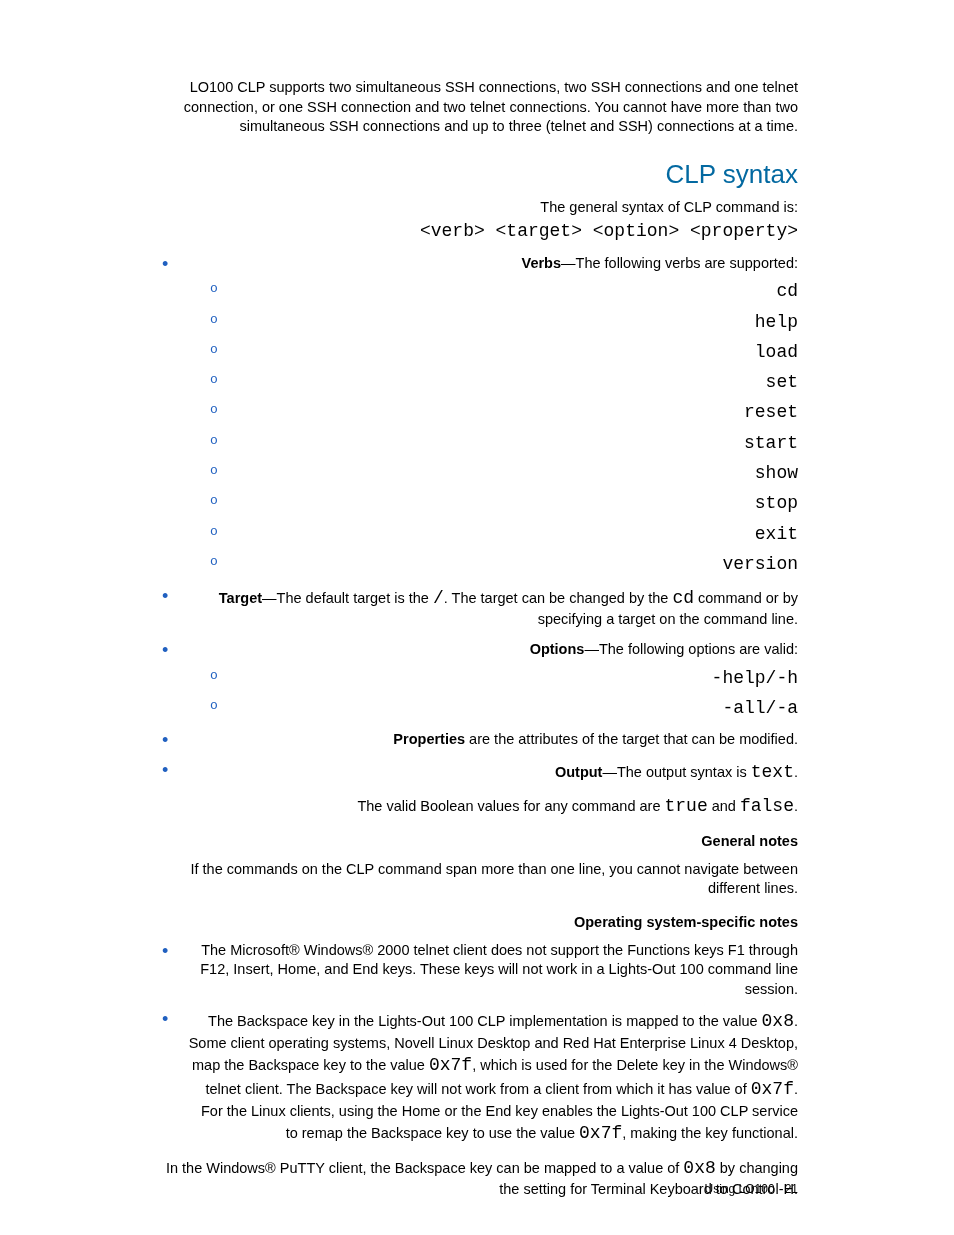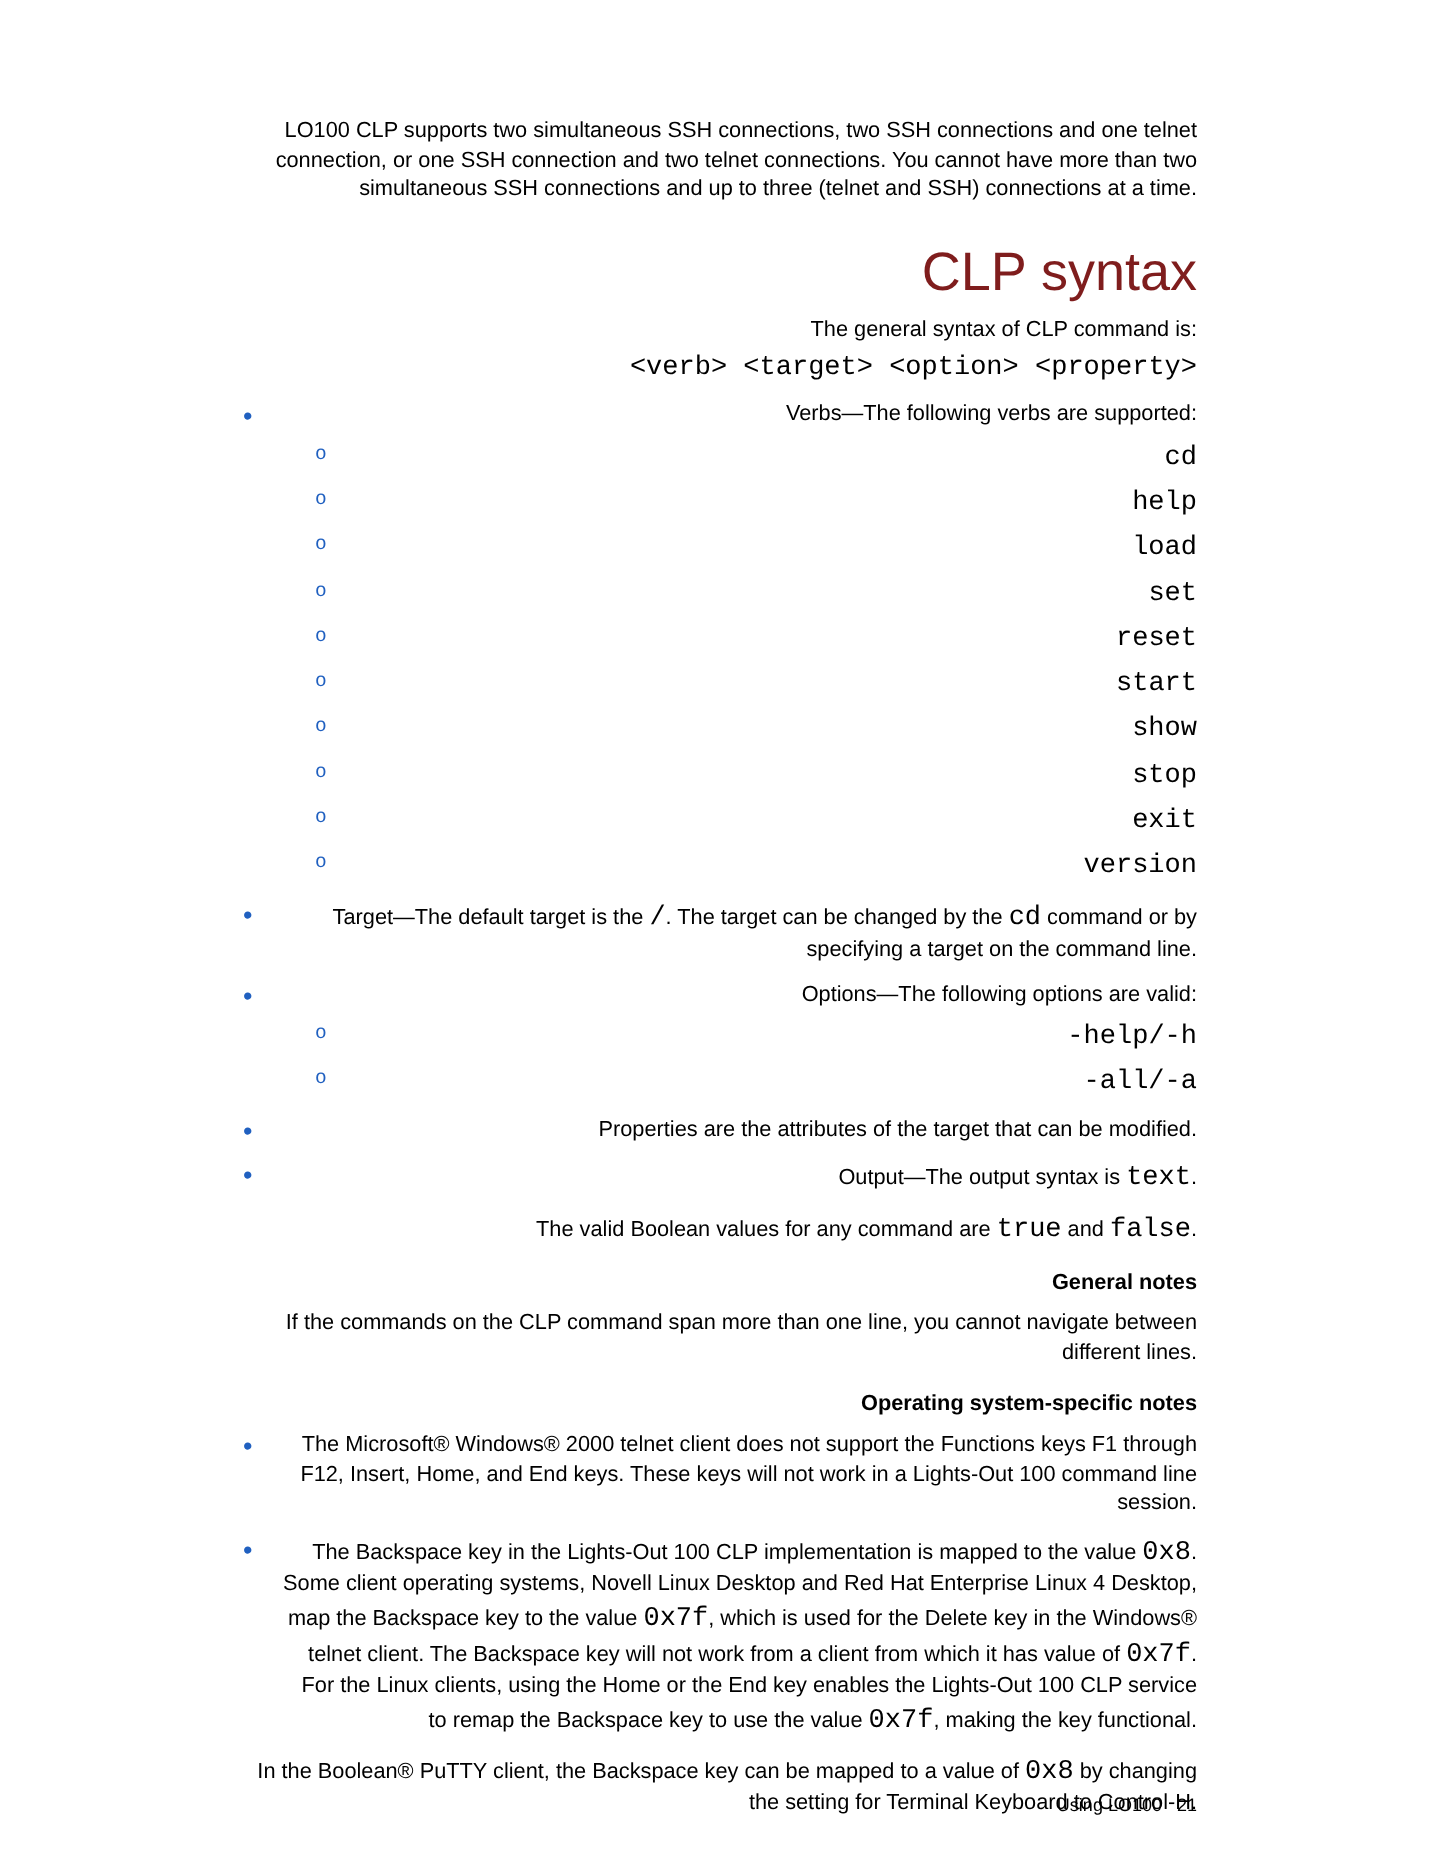--- a/index.html
+++ b/index.html
@@ -20,22 +20,22 @@
     position: relative;
     text-align: right;
   }
   .intro {
     margin-left: 70px;
     margin-bottom: 18px;
   }
   h1 {
     font-family: "Futura", "Trebuchet MS", Arial, sans-serif;
     font-weight: 400;
-    color: #7f1d1d;
-    font-size: 36px;
+    color: #0369a1;
+    font-size: 26px;
     margin: 20px 0 6px 0;
   }
   .indent {
     margin-left: 70px;
   }
   .code {
     font-family: "Courier New", monospace;
     font-size: 18px;
   }
   .syntax-line {
@@ -73,21 +73,21 @@
   }
   ul.circ > li::before {
     content: "o";
     color: #2060c0;
     font-family: "Courier New", monospace;
     font-size: 13px;
     position: absolute;
     left: 4px;
     top: 1px;
   }
-  .bold { font-weight: 400; margin-top: 32px; }
+  .bold { font-weight: 700; margin-top: 32px; }
   .para {
     margin: 8px 0 10px 70px;
   }
   .subhead {
     font-weight: 700;
     margin: 14px 0 8px 70px;
   }
   .footer {
     position: absolute;
     bottom: 52px;
@@ -151,20 +151,20 @@
   <div class="subhead">Operating system-specific notes</div>
 
   <ul class="bullets">
     <li>The Microsoft® Windows® 2000 telnet client does not support the Functions keys F1 through F12, Insert, Home, and End keys. These keys will not work in a Lights-Out 100 command line session.</li>
     <li>
       <span>The Backspace key in the Lights-Out 100 CLP implementation is mapped to the value </span><span class="code">0x8</span><span>. Some client operating systems, Novell Linux Desktop and Red Hat Enterprise Linux 4 Desktop, map the Backspace key to the value </span><span class="code">0x7f</span><span>, which is used for the Delete key in the Windows® telnet client. The Backspace key will not work from a client from which it has value of </span><span class="code">0x7f</span><span>. For the Linux clients, using the Home or the End key enables the Lights-Out 100 CLP service to remap the Backspace key to use the value </span><span class="code">0x7f</span><span>, making the key functional.</span>
     </li>
   </ul>
 
   <div class="para">
-    <span>In the Boolean® PuTTY client, the Backspace key can be mapped to a value of </span><span class="code">0x8</span><span> by changing the setting for Terminal Keyboard to Control-H.</span>
+    <span>In the Windows® PuTTY client, the Backspace key can be mapped to a value of </span><span class="code">0x8</span><span> by changing the setting for Terminal Keyboard to Control-H.</span>
   </div>
 
   <div class="footer">
     <span>Using LO100</span>&nbsp;&nbsp;&nbsp;<span>21</span>
   </div>
 
 </div>
 
 </body></html>

